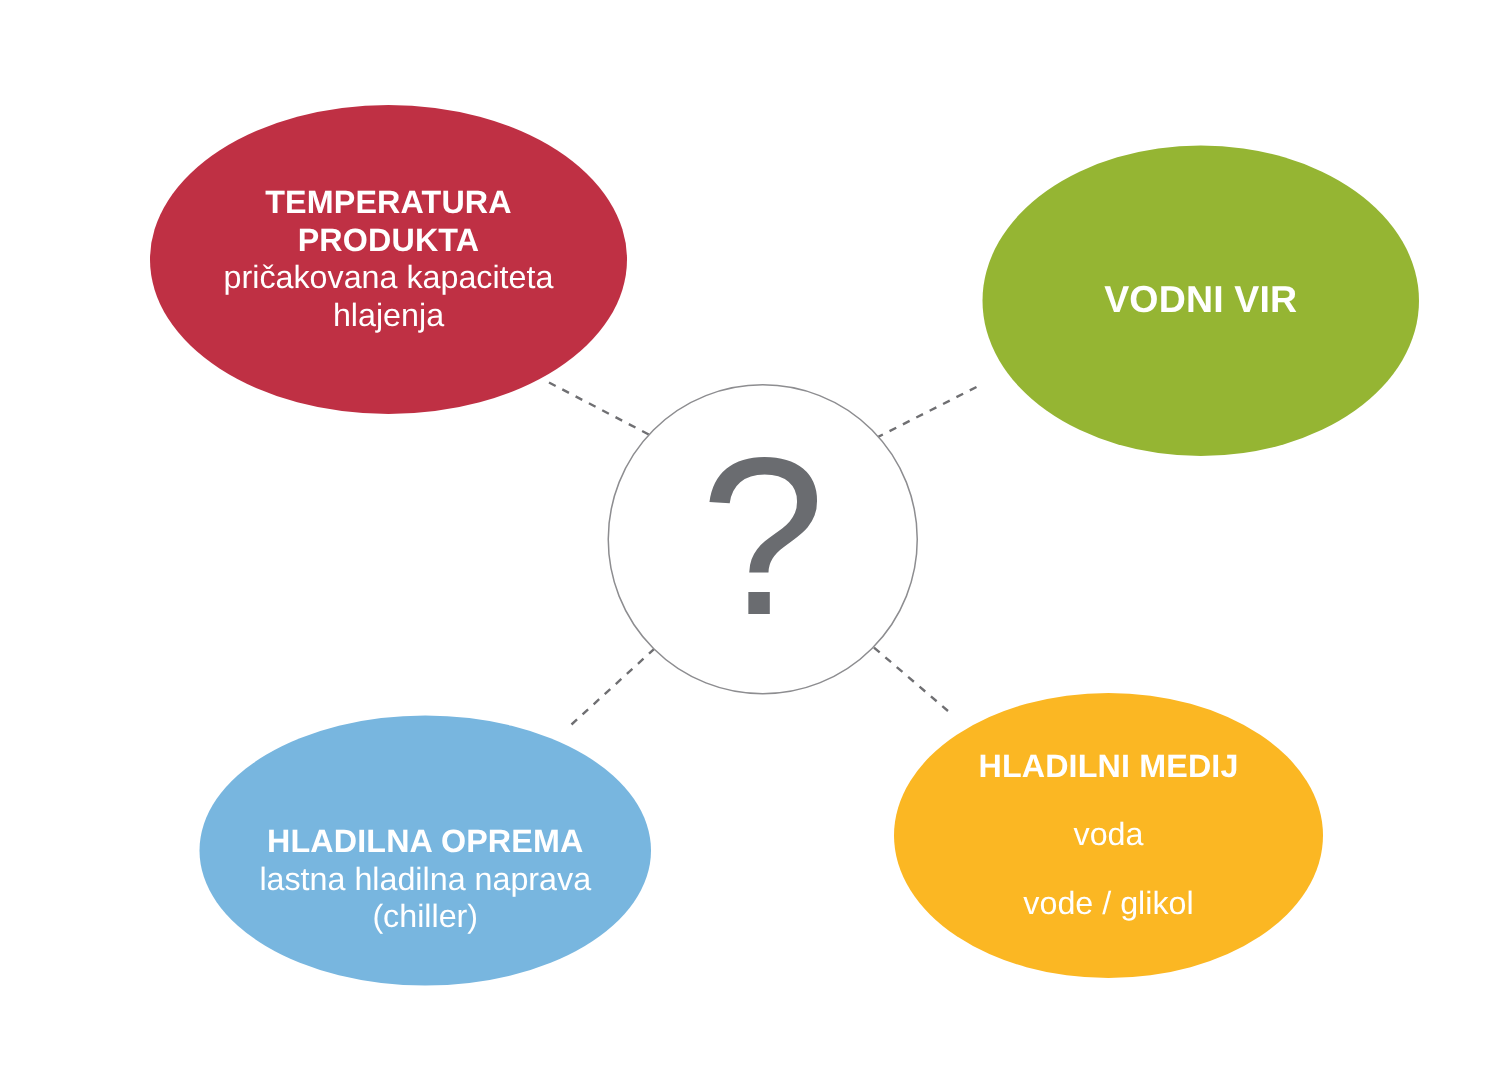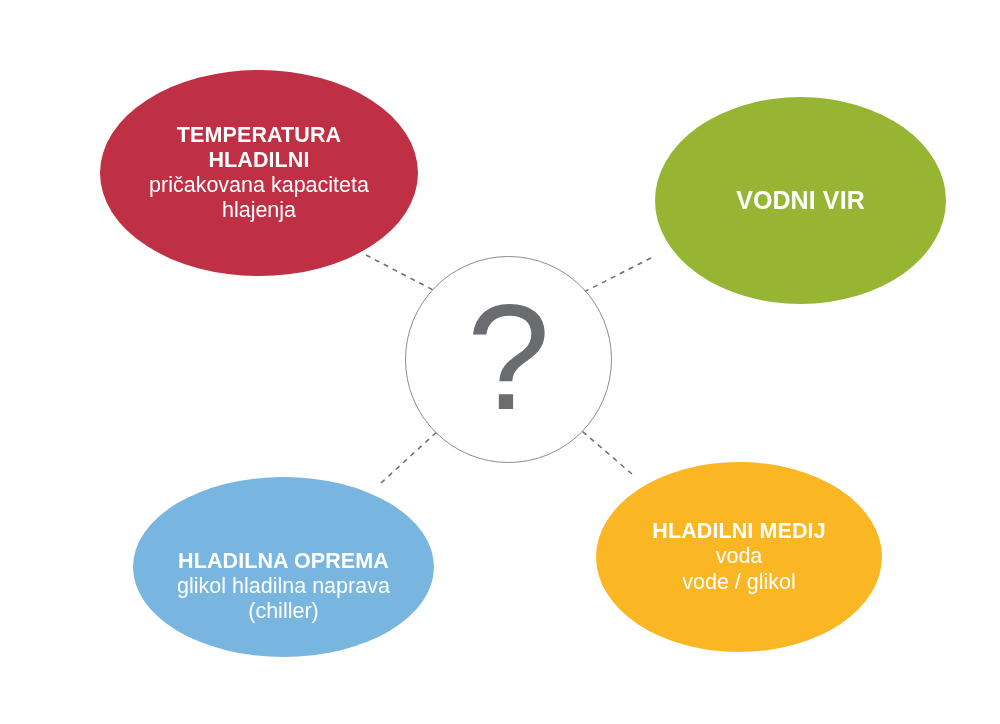--- a/index.html
+++ b/index.html
@@ -78,20 +78,21 @@
   #node-hladilna-oprema .title { font-size: 21.5px; margin-top: 39px; }
   #node-hladilna-oprema .sub { font-size: 21.5px; }
 
   #node-hladilni-medij {
     left: 596px;
     top: 462px;
     width: 286px;
     height: 190px;
     background: #fbb723;
     font-size: 21px;
+    gap: 20px;
   }
   #node-hladilni-medij .title { font-size: 21.5px; }
   #node-hladilni-medij .sub { font-size: 21.5px; }
 
   
   #hub {
     position: absolute;
     left: 405px;
     top: 256px;
     width: 207px;
@@ -121,32 +122,32 @@
 
   <svg id="connectors" viewBox="0 0 1000 724" xmlns="http://www.w3.org/2000/svg">
     <line x1="366" y1="255" x2="437" y2="292" stroke="#6f6f72" stroke-width="1.6" stroke-dasharray="5 5"></line>
     <line x1="651" y1="258" x2="580" y2="294" stroke="#6f6f72" stroke-width="1.6" stroke-dasharray="5 5"></line>
     <line x1="381" y1="483" x2="439" y2="430" stroke="#6f6f72" stroke-width="1.6" stroke-dasharray="5 5"></line>
     <line x1="632" y1="474" x2="576" y2="426" stroke="#6f6f72" stroke-width="1.6" stroke-dasharray="5 5"></line>
   </svg>
 
   <div class="node" id="node-temperatura">
     <div class="title">TEMPERATURA</div>
-    <div class="title">HLADILNI</div>
+    <div class="title">PRODUKTA</div>
     <div class="sub">pričakovana kapaciteta</div>
     <div class="sub">hlajenja</div>
   </div>
 
   <div class="node" id="node-vodni-vir">
     <div class="title">VODNI VIR</div>
   </div>
 
   <div class="node" id="node-hladilna-oprema">
     <div class="title">HLADILNA OPREMA</div>
-    <div class="sub">glikol hladilna naprava</div>
+    <div class="sub">lastna hladilna naprava</div>
     <div class="sub">(chiller)</div>
   </div>
 
   <div class="node" id="node-hladilni-medij">
     <div class="title">HLADILNI MEDIJ</div>
     <div class="sub">voda</div>
     <div class="sub">vode / glikol</div>
   </div>
 
   <div id="hub">

